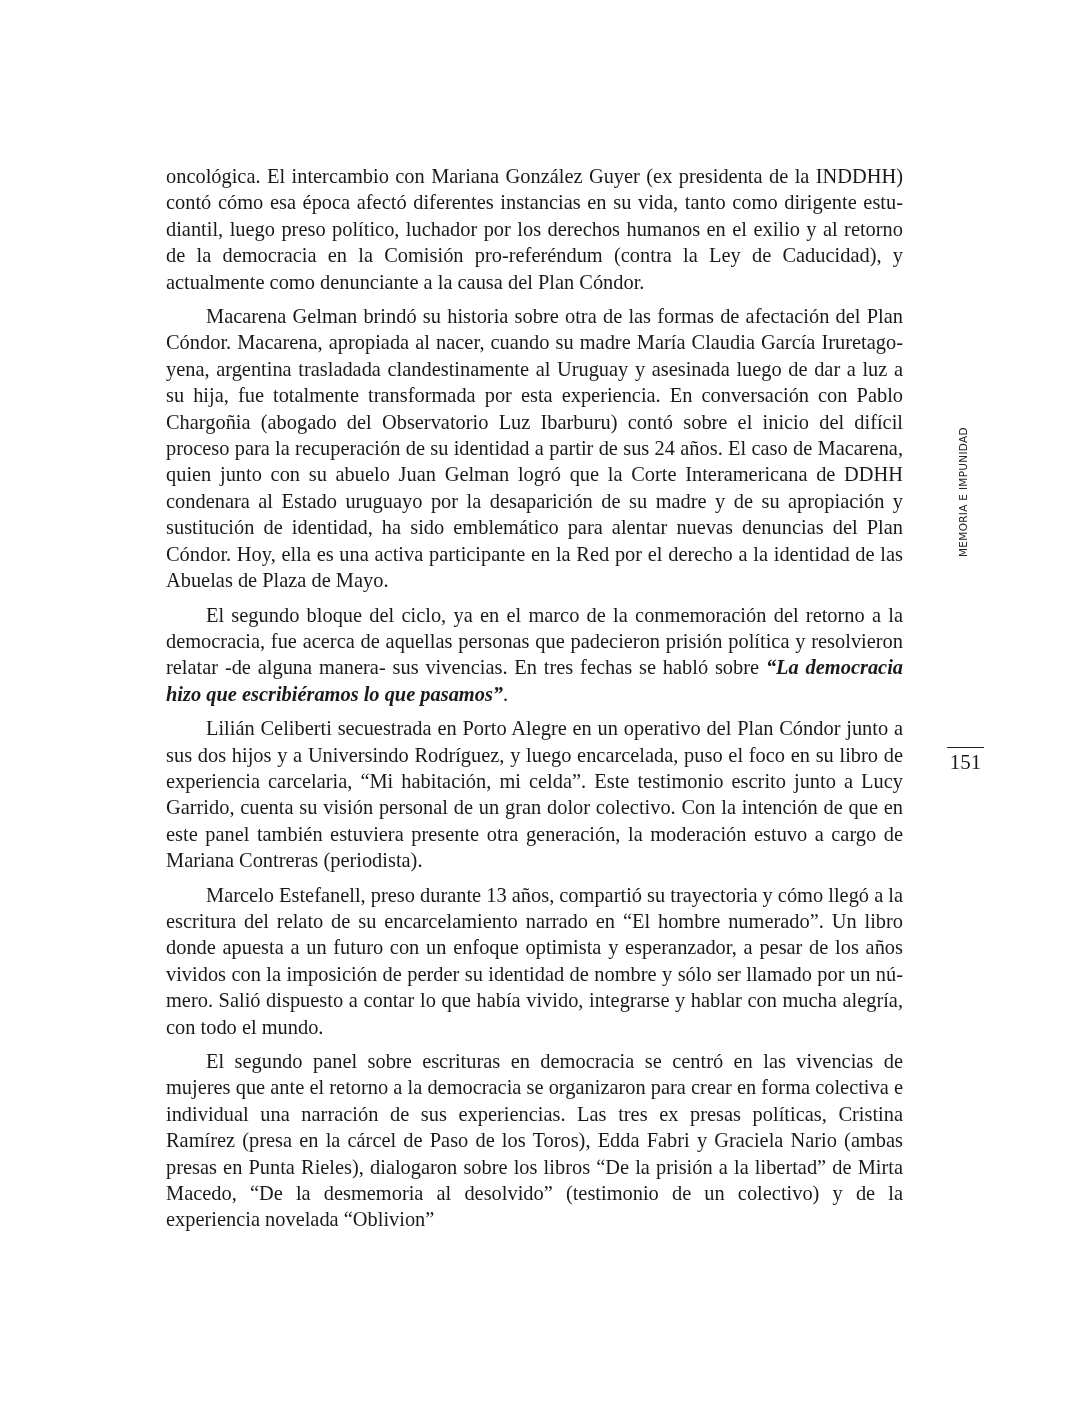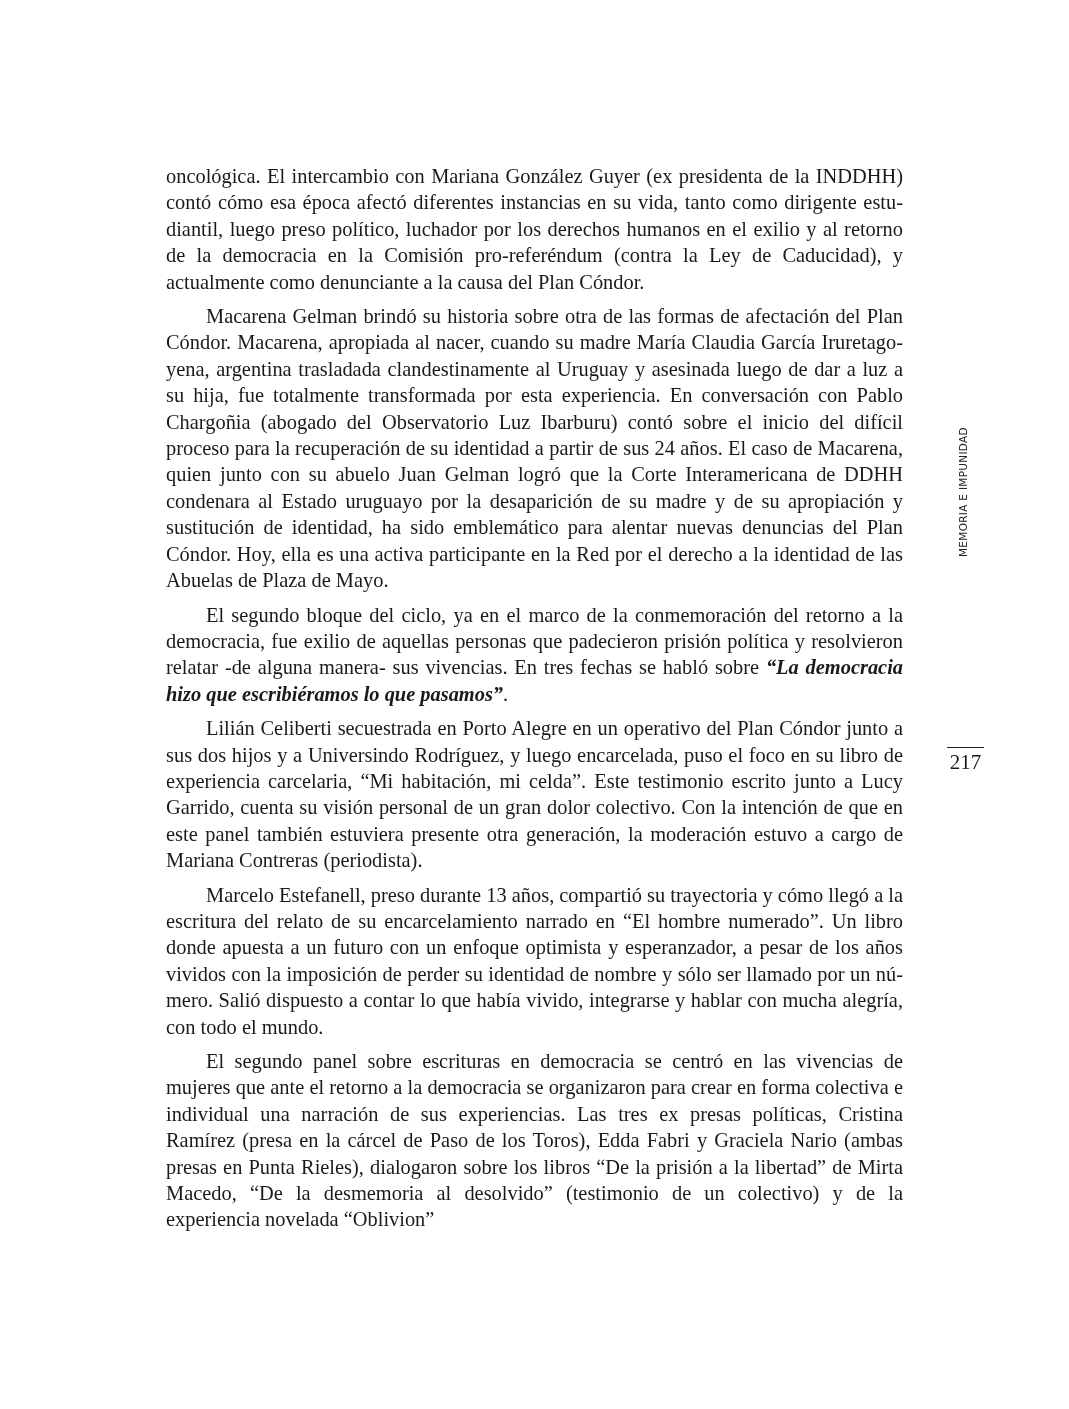--- a/index.html
+++ b/index.html
@@ -79,32 +79,32 @@
 <div class="page-body">
   <p class="para first">
     <span>oncológica. El intercambio con Mariana González Guyer (ex presidenta de la INDDHH) contó cómo esa época afectó diferentes instancias en su vida, tanto como dirigente estu­diantil, luego preso político, luchador por los derechos humanos en el exilio y al retorno de la democracia en la Comisión pro-referéndum (contra la Ley de Caducidad), y actualmen­te como denunciante a la causa del Plan Cóndor.</span>
   </p>
 
   <p class="para indent">
     <span class="it">Macarena Gelman</span><span> brindó su historia sobre otra de las formas de afectación del Plan Cóndor. Macarena, apropiada al nacer, cuando su madre María Claudia García Iruretago­yena, argentina trasladada clandestinamente al Uruguay y asesinada luego de dar a luz a su hija, fue totalmente transformada por esta experiencia. En conversación con Pablo Char­goñia (abogado del Observatorio Luz Ibarburu) contó sobre el inicio del difícil proceso para la recuperación de su identidad a partir de sus 24 años. El caso de Macarena, quien junto con su abuelo Juan Gelman logró que la Corte Interamericana de DDHH condenara al Estado uruguayo por la desaparición de su madre y de su apropiación y sustitución de identidad, ha sido emblemático para alentar nuevas denuncias del Plan Cóndor. Hoy, ella es una activa participante en la Red por el derecho a la identidad de las Abuelas de Plaza de Mayo.</span>
   </p>
 
   <p class="para indent">
-    <span>El segundo bloque del ciclo, ya en el marco de la conmemoración del retorno a la democracia, fue exilio de aquellas personas que padecieron prisión política y resolvieron relatar -de alguna manera- sus vivencias. En tres fechas se habló sobre </span><span class="bi">“La democracia hizo que escribiéramos lo que pasamos”</span><span>.</span>
+    <span>El segundo bloque del ciclo, ya en el marco de la conmemoración del retorno a la democracia, fue acerca de aquellas personas que padecieron prisión política y resolvieron relatar -de alguna manera- sus vivencias. En tres fechas se habló sobre </span><span class="bi">“La democracia hizo que escribiéramos lo que pasamos”</span><span>.</span>
   </p>
 
   <p class="para indent">
     <span class="it">Lilián Celiberti</span><span> secuestrada en Porto Alegre en un operativo del Plan Cóndor junto a sus dos hijos y a Universindo Rodríguez, y luego encarcelada, puso el foco en su libro de experiencia carcelaria, </span><span class="it">“Mi habitación, mi celda”</span><span>. Este testimonio escrito junto a Lucy Ga­rrido, cuenta su visión personal de un gran dolor colectivo. Con la intención de que en este panel también estuviera presente otra generación, la moderación estuvo a cargo de Mariana Contreras (periodista).</span>
   </p>
 
   <p class="para indent">
     <span class="it">Marcelo Estefanell</span><span>, preso durante 13 años, compartió su trayectoria y cómo llegó a la escritura del relato de su encarcelamiento narrado en </span><span class="it">“El hombre numerado”</span><span>. Un libro donde apuesta a un futuro con un enfoque optimista y esperanzador, a pesar de los años vividos con la imposición de perder su identidad de nombre y sólo ser llamado por un nú­mero. Salió dispuesto a contar lo que había vivido, integrarse y hablar con mucha alegría, con todo el mundo.</span>
   </p>
 
   <p class="para indent">
     <span>El segundo panel sobre escrituras en democracia se centró en las vivencias de mujeres que ante el retorno a la democracia se organizaron para crear en forma colectiva e indivi­dual una narración de sus experiencias. Las tres ex presas políticas, </span><span class="it">Cristina Ramírez</span><span> (presa en la cárcel de Paso de los Toros), </span><span class="it">Edda Fabri</span><span> y </span><span class="it">Graciela Nario</span><span> (ambas presas en Punta Rieles), dialogaron sobre los libros </span><span class="it">“De la prisión a la libertad”</span><span> de Mirta Macedo, </span><span class="it">“De la des­memoria al desolvido”</span><span> (testimonio de un colectivo) y de la experiencia novelada </span><span class="it">“Oblivion”</span>
   </p>
 </div>
 
 <div class="running-head">MEMORIA E IMPUNIDAD</div>
 
 <div class="folio-rule"></div>
-<div class="folio">217</div>
+<div class="folio">151</div>
 
 </body></html>

